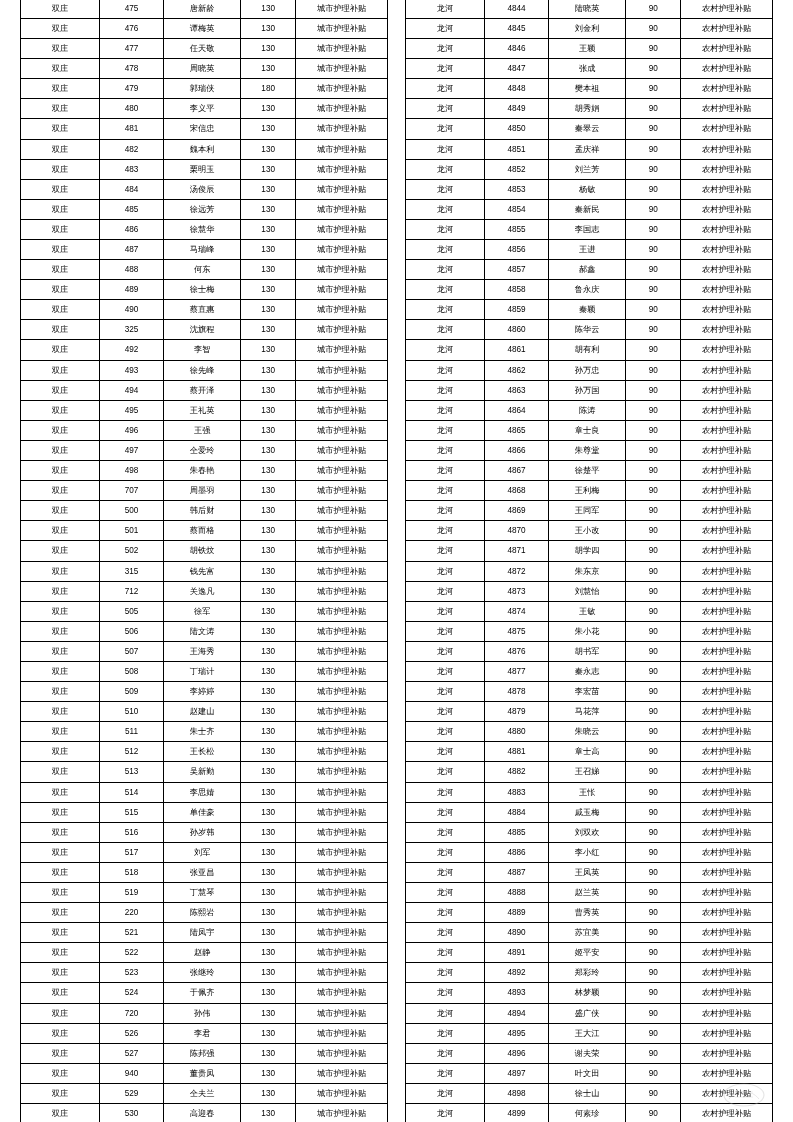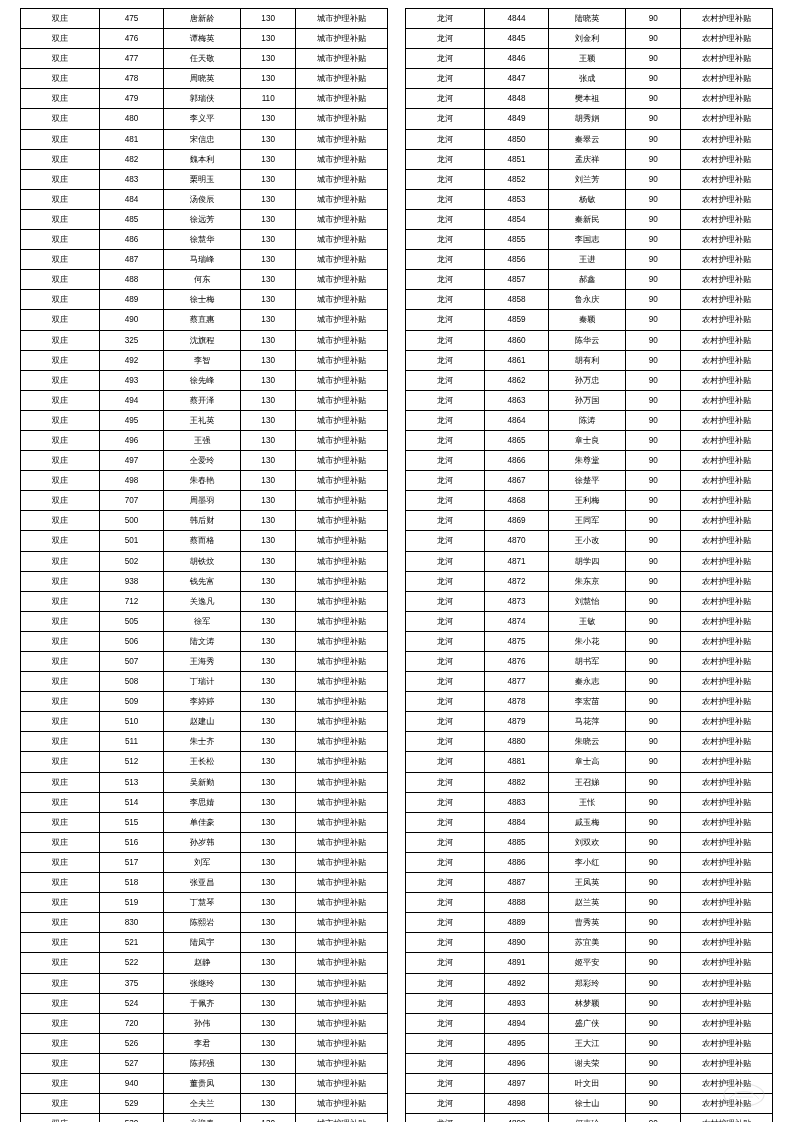--- a/index.html
+++ b/index.html
@@ -15,21 +15,21 @@
   }
   .page {
     position: relative;
     width: 793px;
     height: 1122px;
     box-sizing: border-box;
     padding: 8px 20px 8px 20px;
     display: flex;
     flex-direction: row;
     justify-content: space-between;
-    align-items: flex-start;
+    align-items: center;
   }
   .col {
     width: 368px;
   }
   table.grid {
     border-collapse: collapse;
     width: 100%;
     table-layout: fixed;
   }
   table.grid td {
@@ -98,21 +98,21 @@
             <td>双庄</td>
             <td>478</td>
             <td>周晓英</td>
             <td>130</td>
             <td>城市护理补贴</td>
           </tr>
           <tr>
             <td>双庄</td>
             <td>479</td>
             <td>郭瑞侠</td>
-            <td>110</td>
+            <td>180</td>
             <td>城市护理补贴</td>
           </tr>
           <tr>
             <td>双庄</td>
             <td>480</td>
             <td>李义平</td>
             <td>130</td>
             <td>城市护理补贴</td>
           </tr>
           <tr>
@@ -264,21 +264,21 @@
           </tr>
           <tr>
             <td>双庄</td>
             <td>502</td>
             <td>胡铁炆</td>
             <td>130</td>
             <td>城市护理补贴</td>
           </tr>
           <tr>
             <td>双庄</td>
-            <td>938</td>
+            <td>315</td>
             <td>钱先富</td>
             <td>130</td>
             <td>城市护理补贴</td>
           </tr>
           <tr>
             <td>双庄</td>
             <td>712</td>
             <td>关逸凡</td>
             <td>130</td>
             <td>城市护理补贴</td>
@@ -383,42 +383,42 @@
           </tr>
           <tr>
             <td>双庄</td>
             <td>519</td>
             <td>丁慧琴</td>
             <td>130</td>
             <td>城市护理补贴</td>
           </tr>
           <tr>
             <td>双庄</td>
-            <td>830</td>
+            <td>220</td>
             <td>陈熙岩</td>
             <td>130</td>
             <td>城市护理补贴</td>
           </tr>
           <tr>
             <td>双庄</td>
             <td>521</td>
             <td>陆凤宇</td>
             <td>130</td>
             <td>城市护理补贴</td>
           </tr>
           <tr>
             <td>双庄</td>
             <td>522</td>
             <td>赵静</td>
             <td>130</td>
             <td>城市护理补贴</td>
           </tr>
           <tr>
             <td>双庄</td>
-            <td>375</td>
+            <td>523</td>
             <td>张继玲</td>
             <td>130</td>
             <td>城市护理补贴</td>
           </tr>
           <tr>
             <td>双庄</td>
             <td>524</td>
             <td>于佩齐</td>
             <td>130</td>
             <td>城市护理补贴</td>

